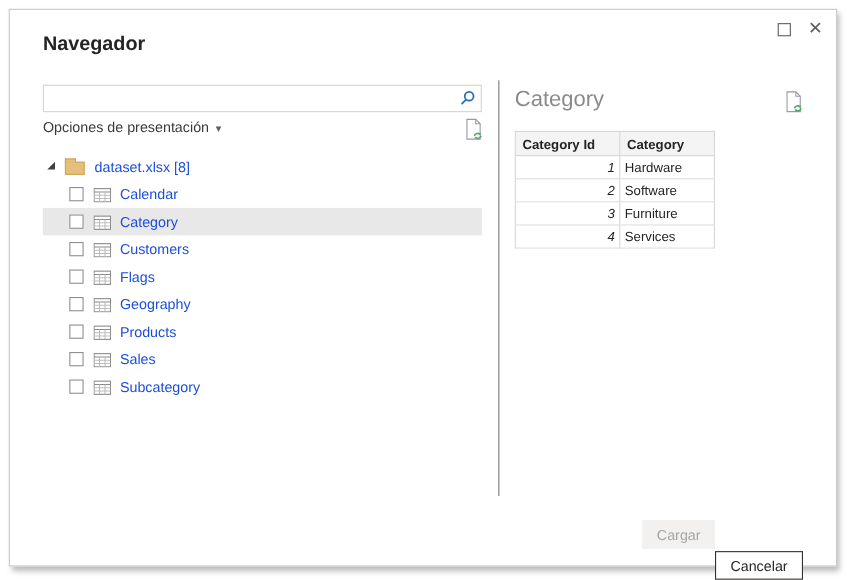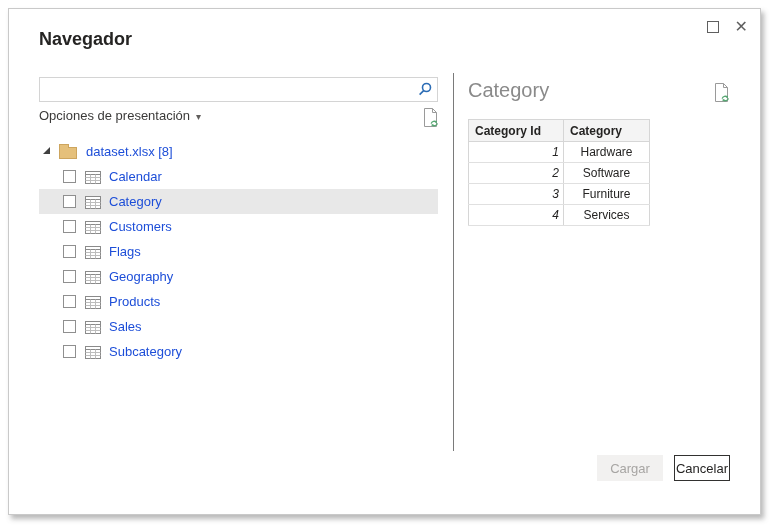--- a/index.html
+++ b/index.html
@@ -42,32 +42,32 @@
   .tree-label { margin-left:8px; }
 
   
   .v-sep { position:absolute; left:444px; top:64px; width:1px; height:378px; background:#7a7a7a; }
 
   
   .preview-title { position:absolute; left:459px; top:70px; font-size:20px; color:#8a8a8a; font-weight:400; }
   .preview-table { position:absolute; left:459px; top:110px; border-collapse:collapse; font-size:12px; color:#252423; }
   .preview-table th { width:95px; height:22px; background:#f4f4f4; border:1px solid #d6d6d6; font-weight:700; text-align:left; padding:0 0 0 6px; }
   .preview-table th + th { width:86px; }
-  .preview-table td { height:21px; border:1px solid #e0e0e0; border-left:1px solid #d6d6d6; border-right:1px solid #d6d6d6; padding:0 4px; background:#fff;text-align:center; }
+  .preview-table td { height:21px; border:1px solid #e0e0e0; border-left:1px solid #d6d6d6; border-right:1px solid #d6d6d6; padding:0 4px; background:#fff; }
   .preview-table tr td:first-child { text-align:right; font-style:italic; }
   .preview-table { border:1px solid #d0d0d0; }
 
   
-  .footer { position:absolute; top:446px; right:30px; display:flex; gap:11px; }
+  .footer { position:absolute; top:464px; right:30px; display:flex; }
   .btn { height:26px; font-size:13px; font-family:"Liberation Sans", sans-serif; display:flex; align-items:center; justify-content:center; }
   .btn.disabled { background:#f2f1f0; color:#a7a5a3; border:1px solid #f2f1f0; cursor:default; }
   .btn.primary-outline { background:#ffffff; color:#252423; border:1px solid #323130; cursor:pointer; }
   .btn-load { width:66px; }
   .btn-transform { width:106px; }
-  .btn-cancel { width:56px; }
+  .btn-cancel { width:80px;margin-top:28px; }
 </style>
 </head>
 <body>
 
 <div class="dialog">
 
   <div class="win-controls">
     <span class="max-box"></span>
     <span class="close-x">✕</span>
   </div>

